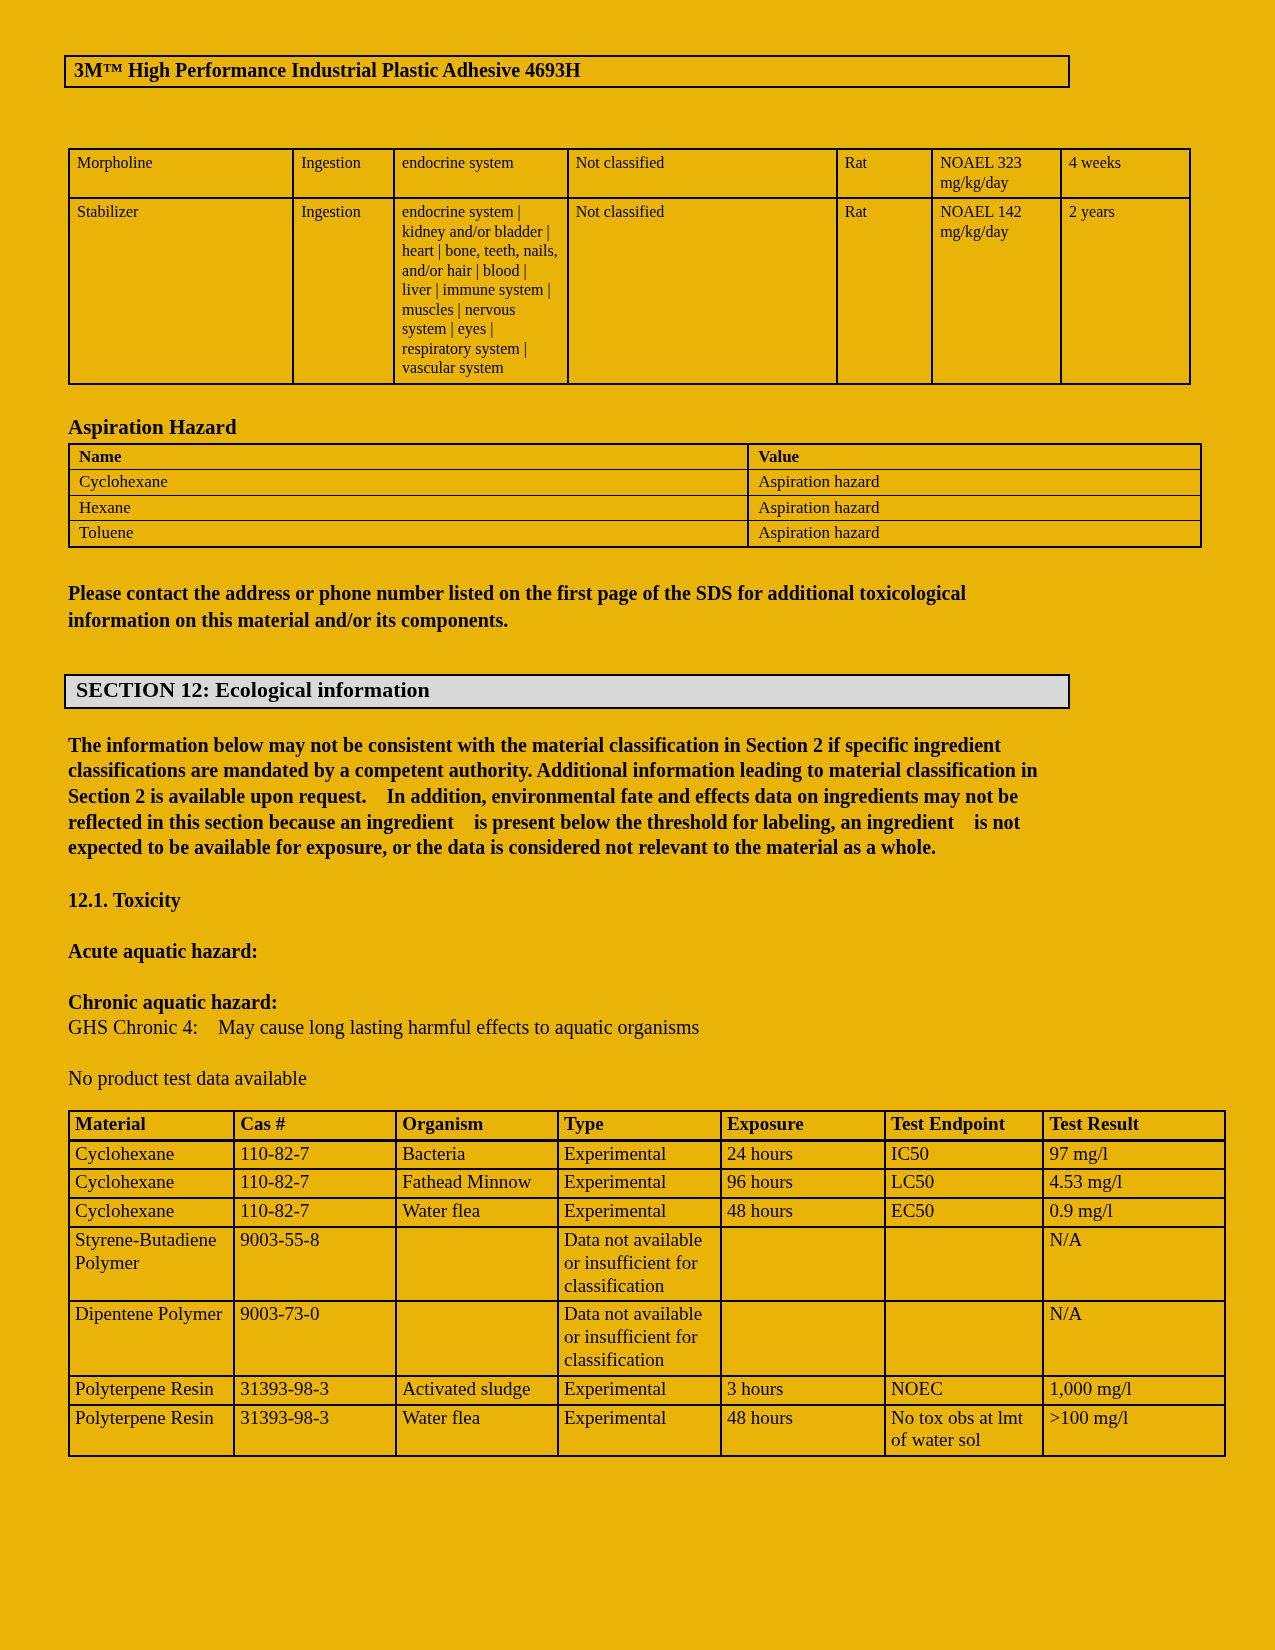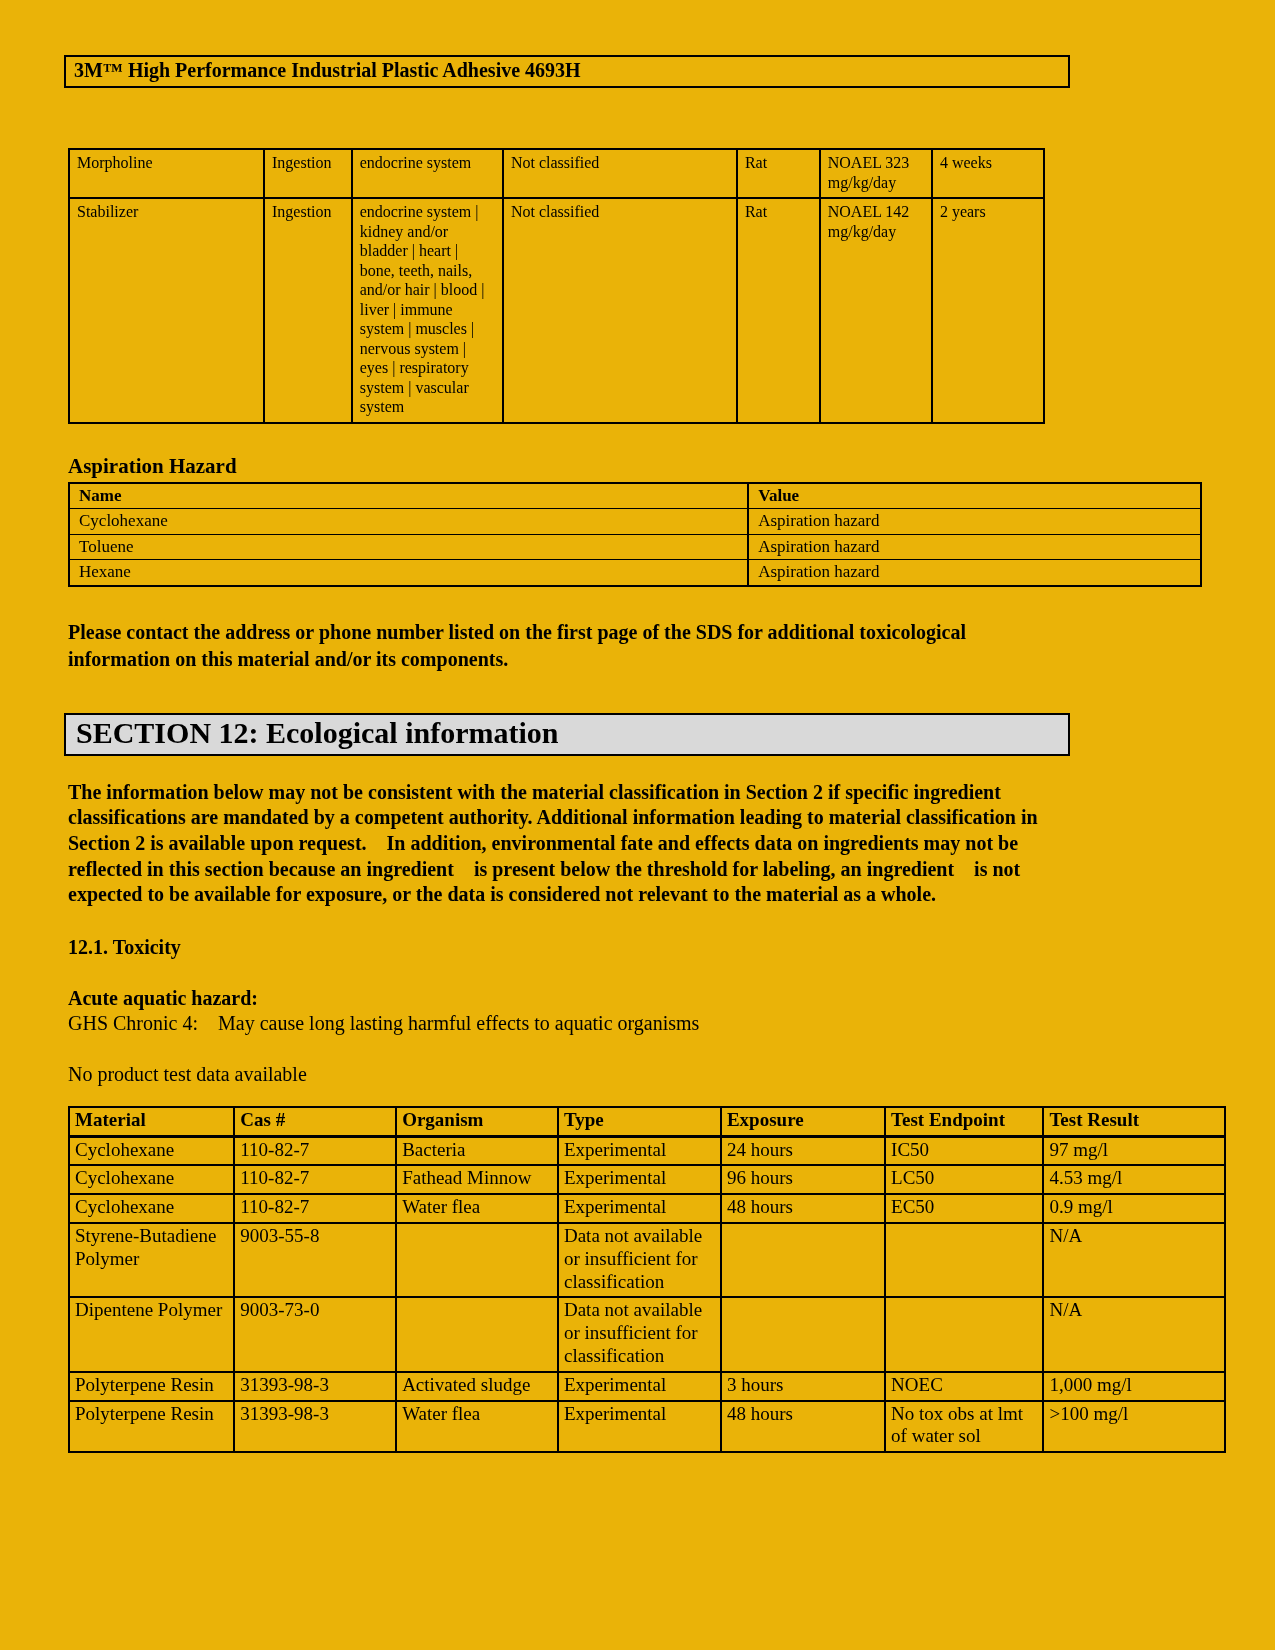--- a/index.html
+++ b/index.html
@@ -18,21 +18,21 @@
     width: 1006px;
     border: 2px solid #000;
     padding: 2px 8px 4px 8px;
     font-size: 20px;
     font-weight: bold;
   }
   table { border-collapse: collapse; table-layout: fixed; }
   td, th { border: 2px solid #000; vertical-align: top; text-align: left; word-wrap: break-word; }
 
   
-  .tox-table { margin: 60px 0 0 68px; width: 977px; font-size: 16px; line-height: 1.22; border-radius: 28px; }
+  .tox-table { margin: 60px 0 0 68px; width: 1123px; font-size: 16px; line-height: 1.22; border-radius: 28px; }
   .tox-table td { padding: 3px 7px 5px 7px; }
 
   
   .sub-heading { margin: 30px 0 3px 68px; font-size: 21px; font-weight: bold; }
   .asp-table { margin: 0 0 0 68px; width: 1134px; font-size: 17px; line-height: 1.15; }
   .asp-table th, .asp-table td { padding: 2px 9px 3px 9px; border-width: 1px 2px; }
   .asp-table tr:first-child th { border-top-width: 2px; }
   .asp-table tr:last-child td { border-bottom-width: 2px; }
   .asp-table th { font-weight: bold; }
 
@@ -43,21 +43,21 @@
     font-weight: bold;
     line-height: 1.35;
   }
 
   .section-header {
     margin: 40px 0 0 64px;
     width: 1006px;
     background: #d9d9d9;
     border: 2px solid #000;
     padding: 1px 10px 4px 10px;
-    font-size: 30px;
+    font-size: 22px;
     font-weight: bold;
   }
   .intro {
     margin: 24px 0 0 68px;
     width: 1000px;
     font-size: 20px;
     font-weight: bold;
     line-height: 1.28;
     white-space: pre-wrap;
   }
@@ -123,42 +123,43 @@
           <th>Name</th>
           <th>Value</th>
         </tr>
     </thead>
     <tbody>
         <tr>
           <td>Cyclohexane</td>
           <td>Aspiration hazard</td>
         </tr>
         <tr>
+          <td>Hexane</td>
+          <td>Aspiration hazard</td>
+        </tr>
+        <tr>
           <td>Toluene</td>
-          <td>Aspiration hazard</td>
-        </tr>
-        <tr>
-          <td>Hexane</td>
           <td>Aspiration hazard</td>
         </tr>
       </tbody>
   </table>
 
   <p class="contact-note">Please contact the address or phone number listed on the first page of the SDS for additional toxicological information on this material and/or its components.</p>
 
   <div class="section-header">
     <span>SECTION 12: Ecological information</span>
   </div>
 
   <p class="intro">The information below may not be consistent with the material classification in Section 2 if specific ingredient classifications are mandated by a competent authority. Additional information leading to material classification in Section 2 is available upon request.    In addition, environmental fate and effects data on ingredients may not be reflected in this section because an ingredient    is present below the threshold for labeling, an ingredient    is not expected to be available for exposure, or the data is considered not relevant to the material as a whole.</p>
 
   <div class="h-bold spaced">12.1. Toxicity</div>
 
   <div class="h-bold spaced">Acute aquatic hazard:</div>
 
+  <div class="h-bold spaced">Chronic aquatic hazard:</div>
   <p class="plain">GHS Chronic 4:    May cause long lasting harmful effects to aquatic organisms</p>
 
   <p class="plain spaced">No product test data available</p>
 
   <table class="eco-table">
     <colgroup>
       <col style="width:14.3%">
         <col style="width:14%">
         <col style="width:14%">
         <col style="width:14.1%">

